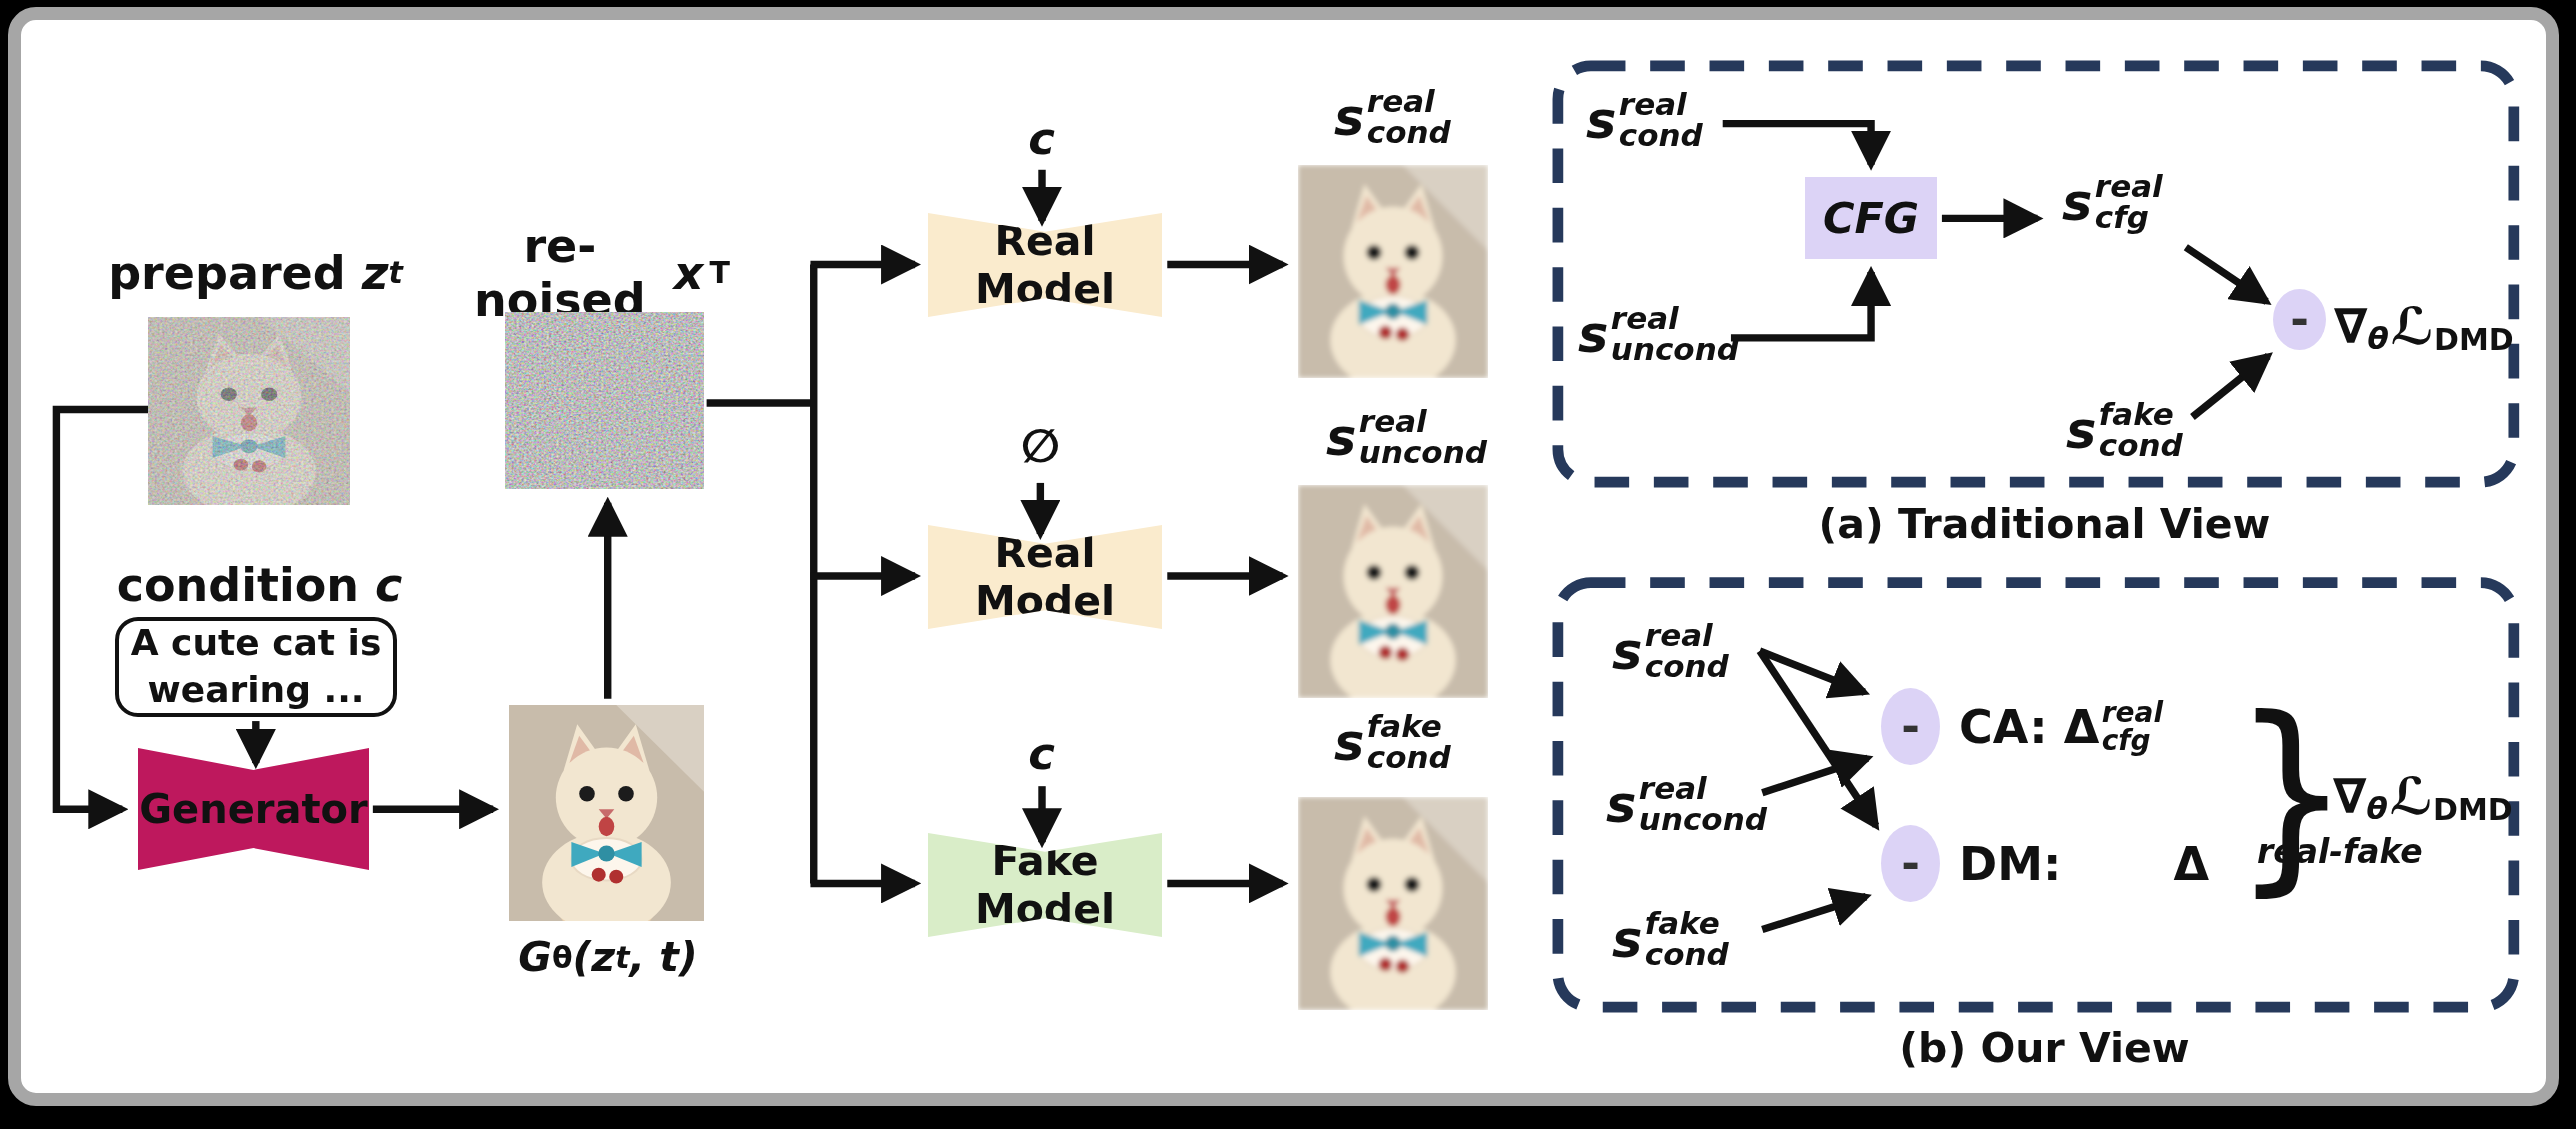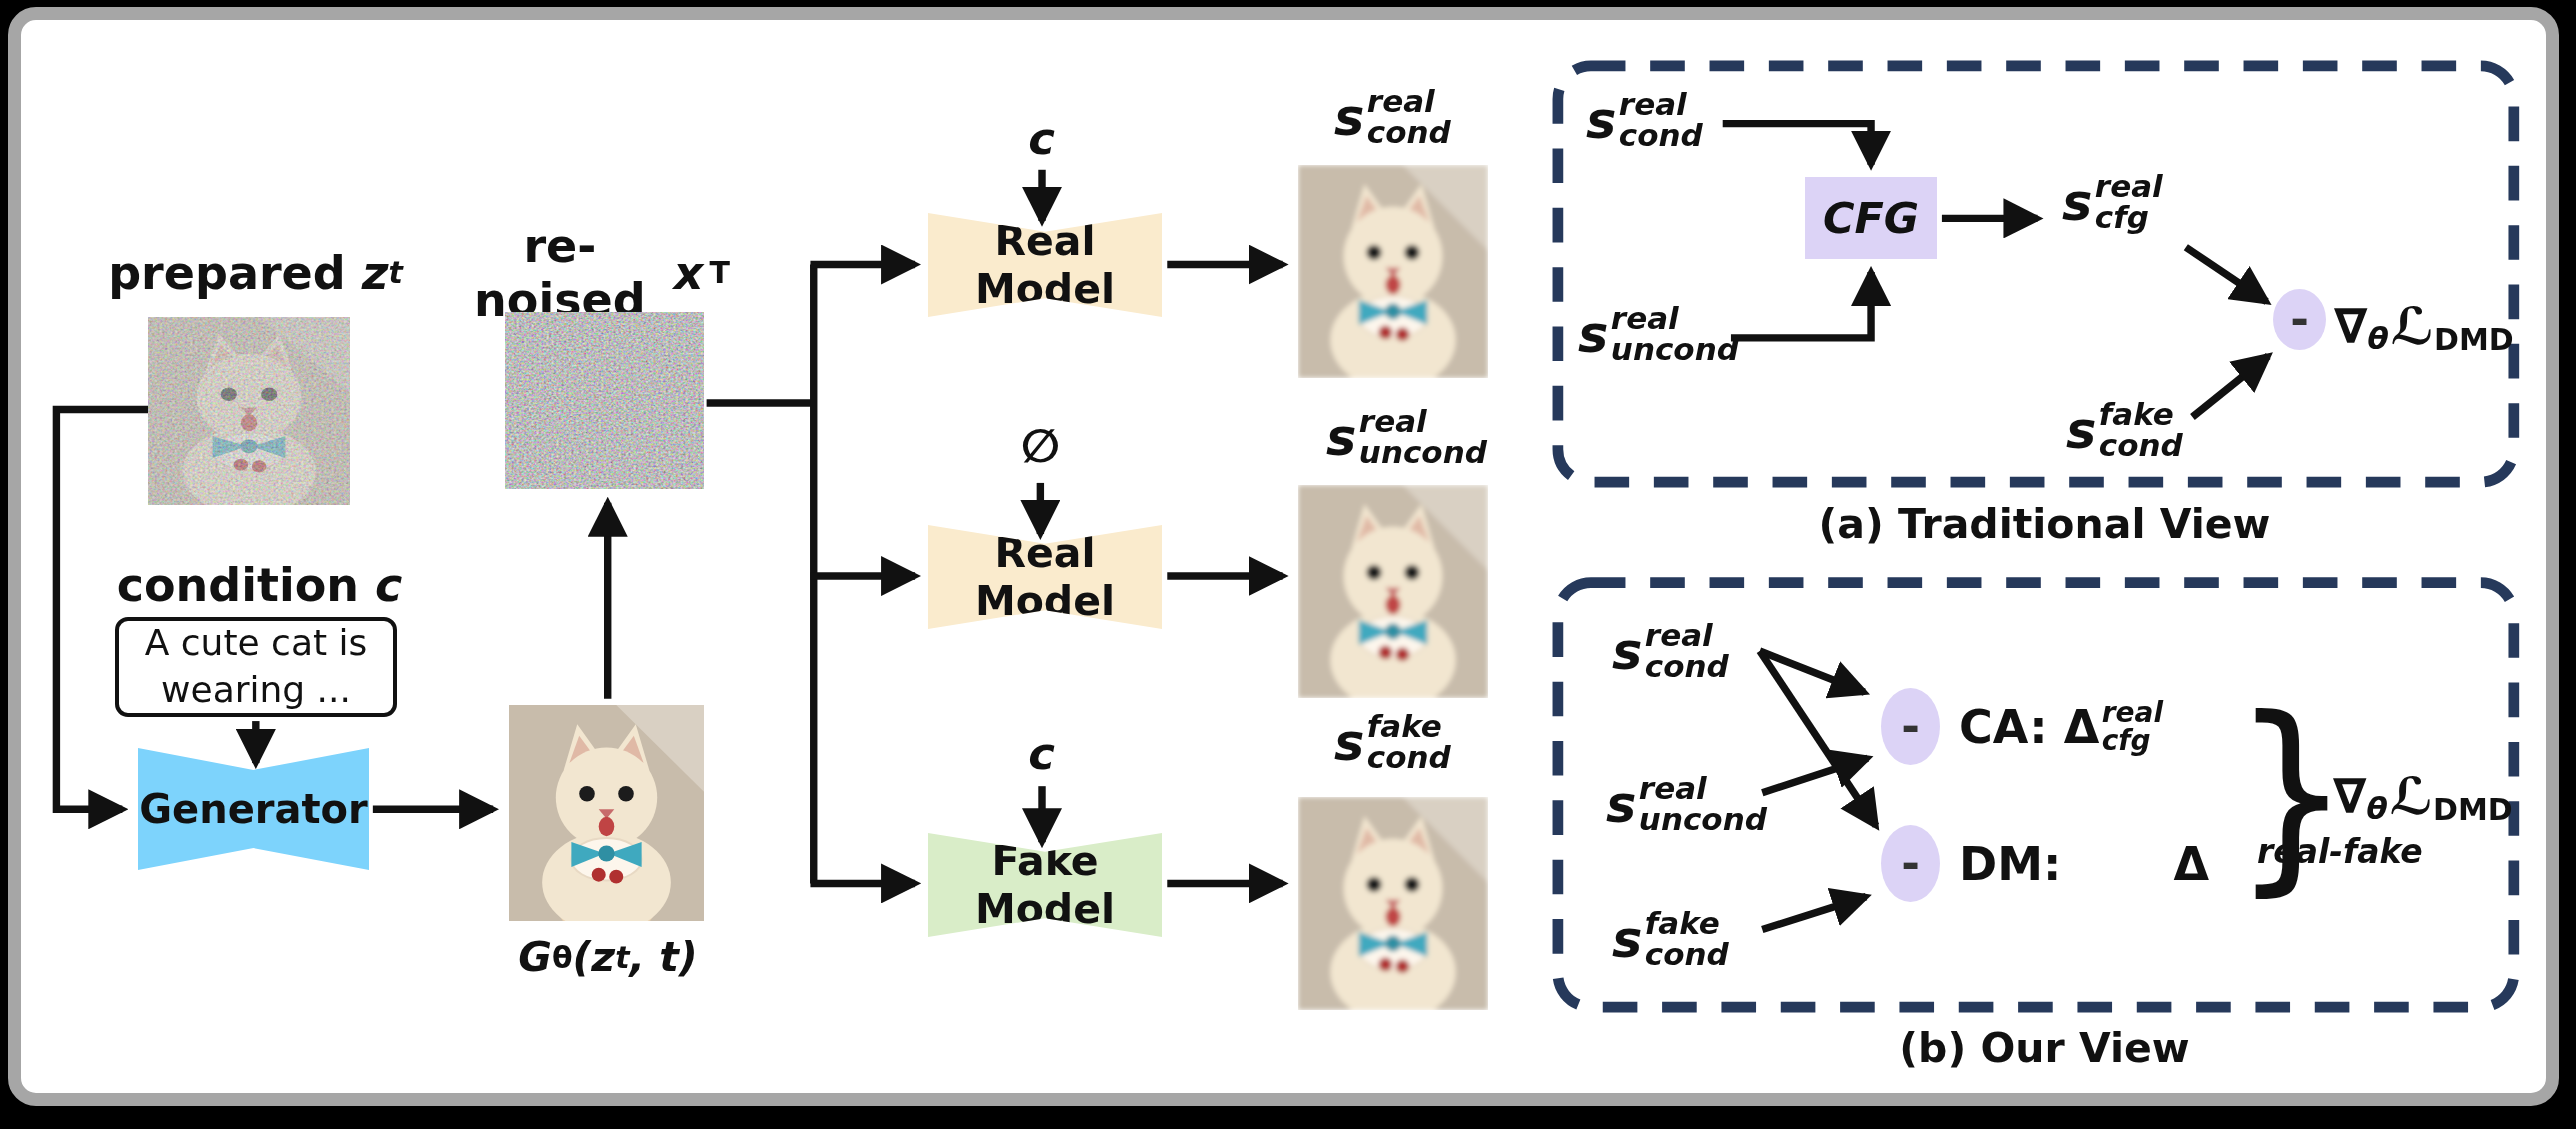--- a/index.html
+++ b/index.html
@@ -21,21 +21,21 @@
   .sbase{font-size:51px;}
   .sstack{display:flex;flex-direction:column;line-height:1.0;font-size:31px;margin-left:2.5px;
     align-items:flex-start;}
   
   .grad{display:inline-flex;align-items:center;font-weight:600;}
   .gnabla{font-size:48px;font-weight:bold;}
   .gsub{font-size:31px;position:relative;top:11.5px;font-style:italic;}
   .gloss{font-size:51px;font-style:italic;margin-left:1.6px;}
   .gsub2{font-size:30px;position:relative;top:13px;}
   .minusc{background:#dcd3f6;border-radius:50%;font-size:45px;font-weight:bold;color:#333;}
-  .prompt{border:4.1px solid #111;border-radius:13px;font-size:36px;font-weight:400;
+  .prompt{border:4.1px solid #111;border-radius:23px;font-size:36px;font-weight:700;
     display:flex;flex-direction:column;align-items:center;justify-content:center;line-height:1.3;}
   .caption{font-weight:bold;font-size:41px;}
   .deltarow{display:inline-flex;align-items:center;font-weight:bold;font-size:46px;}
   .dstack{display:flex;flex-direction:column;line-height:1.0;font-size:28px;margin-left:2.5px;
     font-style:italic;font-weight:600;align-items:flex-start;}
   .dsup{font-size:33px;position:relative;top:-13px;font-style:italic;font-weight:600;}
   .brace{font-size:206px;font-weight:400;line-height:206px;transform:scaleX(0.9);}
   .catimg{display:block;}
 </style>
 </head>
@@ -134,21 +134,21 @@
   </svg>
 
   <div class="abs lbl ctr" style="left:140px;top:562px;width:239px;height:46px;">
     <span>condition</span>&nbsp;<span class="it">c</span>
   </div>
   <div class="abs prompt" style="left:115px;top:617px;width:274px;height:92px;">
     <span>A cute cat is</span>
     <span>wearing ...</span>
   </div>
 
-  <div class="abs bowtie ctr" style="left:138px;top:748px;width:231px;height:122px;background:#7dd3fc;font-size:40px;">
+  <div class="abs bowtie ctr" style="left:138px;top:748px;width:231px;height:122px;background:#be185d;font-size:40px;">
     <span>Generator</span>
   </div>
 
   <svg class="abs catimg" style="left:509px;top:705px;" width="195" height="216" viewBox="0 0 100 112" preserveAspectRatio="none">
     <use href="#catpic"></use>
   </svg>
   <div class="abs ctr" style="left:509px;top:928px;width:198px;height:58px;font-size:41px;font-weight:600;">
     <span class="it">G</span>
       <sub class="ssub">θ</sub>
       <span class="it">(z</span>

